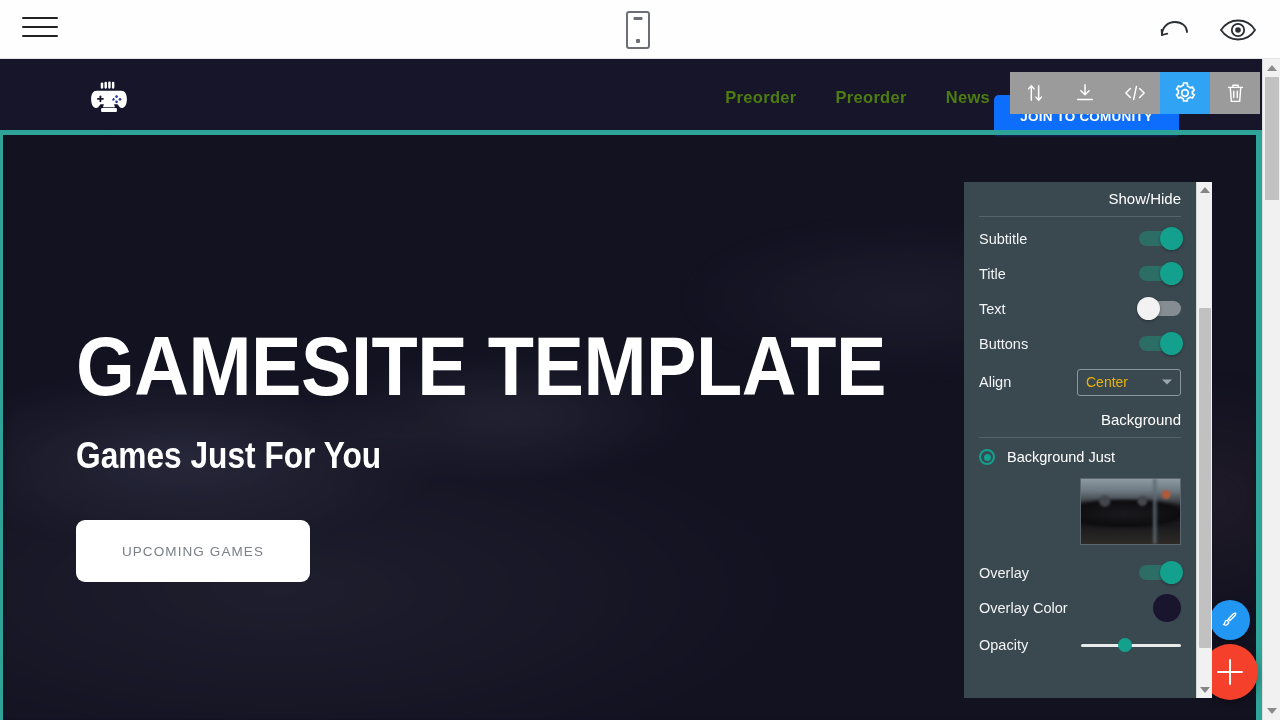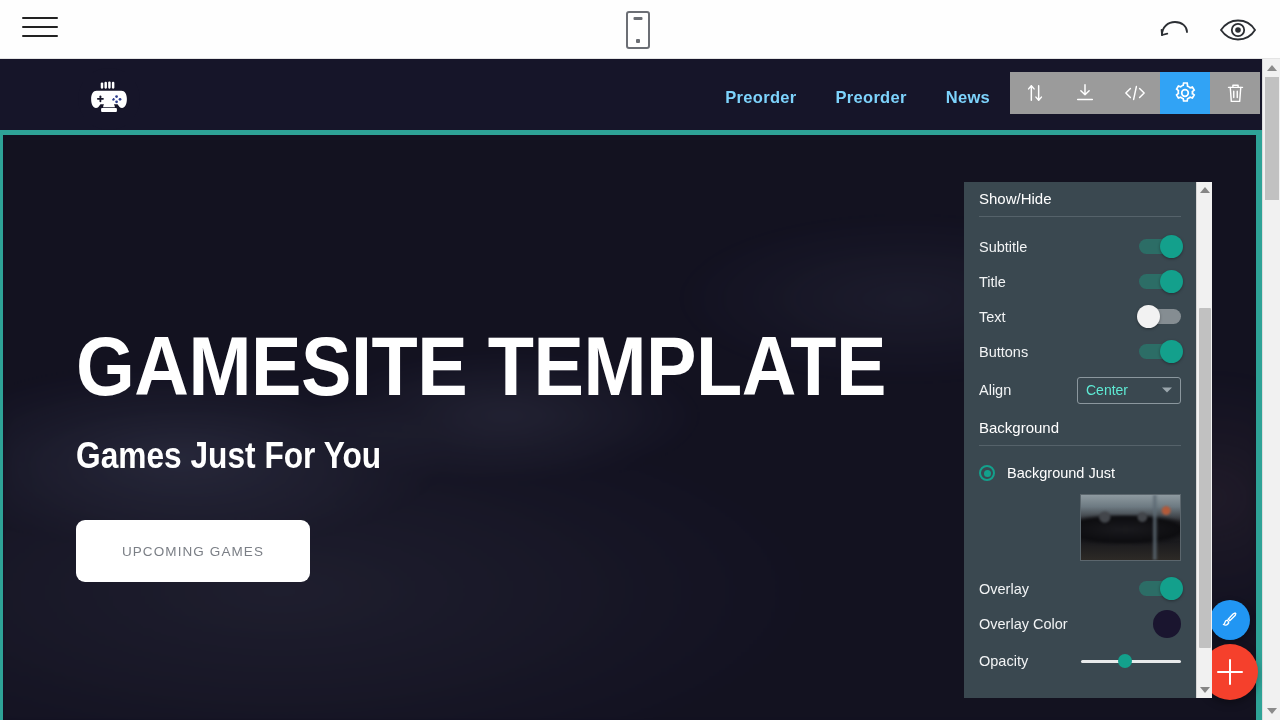--- a/index.html
+++ b/index.html
@@ -80,21 +80,21 @@
     position: absolute; left: 78px; top: 9px;
     width: 62px; height: 62px; border-radius: 50%;
     background: #161529;
     display: flex; align-items: center; justify-content: center;
   }
   .nav-links {
     position: absolute; right: 272px; top: 0; height: 76px;
     display: flex; align-items: center; gap: 39px;
   }
   .nav-link {
-    color: #7dd3fc; font-size: 16.5px; font-weight: bold;
+    color: #4d7c0f; font-size: 16.5px; font-weight: bold;
     letter-spacing: .3px; cursor: pointer; white-space: nowrap;
   }
   .join-btn {
     position: absolute; right: 83px; top: 79px;
     transform: translateY(-100%);
     background: #0d6efd;
     color: #fff;
     font-size: 13.5px; font-weight: bold; letter-spacing: .2px;
     padding: 14px 26px;
     border-radius: 5px;
@@ -203,25 +203,25 @@
     left: 964px; top: 182px;
     width: 232px; height: 516px;
     background: #3a4850;
     z-index: 50;
     color: #ffffff;
     padding: 0 15px;
     font-size: 14.5px;
     overflow: hidden;
   }
   .panel-section-title {
-    text-align: left;
+    text-align: right;
     font-size: 15px;
     padding: 8px 0 9px;
     border-bottom: 1px solid #55626a;
-    margin-bottom: 12px;
+    margin-bottom: 4px;
   }
   .panel-row {
     display: flex; align-items: center; justify-content: space-between;
     height: 35px;
   }
   .panel-label { font-size: 14.5px; color: #f2f4f5; }
 
   .toggle {
     position: relative; width: 42px; height: 15px;
     border-radius: 8px; cursor: pointer;
@@ -235,21 +235,21 @@
   }
   .toggle.off { background: #858d92; }
   .toggle.off .knob { right: auto; left: -2px; background: #f2f2f2; }
 
   .select-box {
     width: 104px; height: 27px;
     border: 1px solid #8b979e;
     border-radius: 3px;
     display: flex; align-items: center;
     padding: 0 8px;
-    font-size: 14px; color: #5eead4;
+    font-size: 14px; color: #eab308;
     cursor: pointer;
     position: relative;
     background: transparent;
   }
   .select-caret {
     position: absolute; right: 8px; top: 50%;
     transform: translateY(-50%);
     width: 0; height: 0;
     border-left: 5px solid transparent;
     border-right: 5px solid transparent;
@@ -428,20 +428,21 @@
         <rect fill="#ffffff" x="20.5" y="45" width="23" height="6" rx="1.4"></rect>
       </svg>
     </div>
 
     <div class="nav-links">
       <span class="nav-link">Preorder</span>
       <span class="nav-link">Preorder</span>
       <span class="nav-link">News</span>
     </div>
 
+    <button class="join-btn">JOIN TO COMUNITY</button>
     <div class="nav-accent"></div>
   </div>
 
   <div class="hero">
     <div class="hero-bg"></div>
     <div class="hero-overlay"></div>
     <div class="hero-content">
       <div class="hero-title">GAMESITE TEMPLATE</div>
       <div class="hero-subtitle">Games Just For You</div>
       <button class="hero-btn">UPCOMING GAMES</button>

